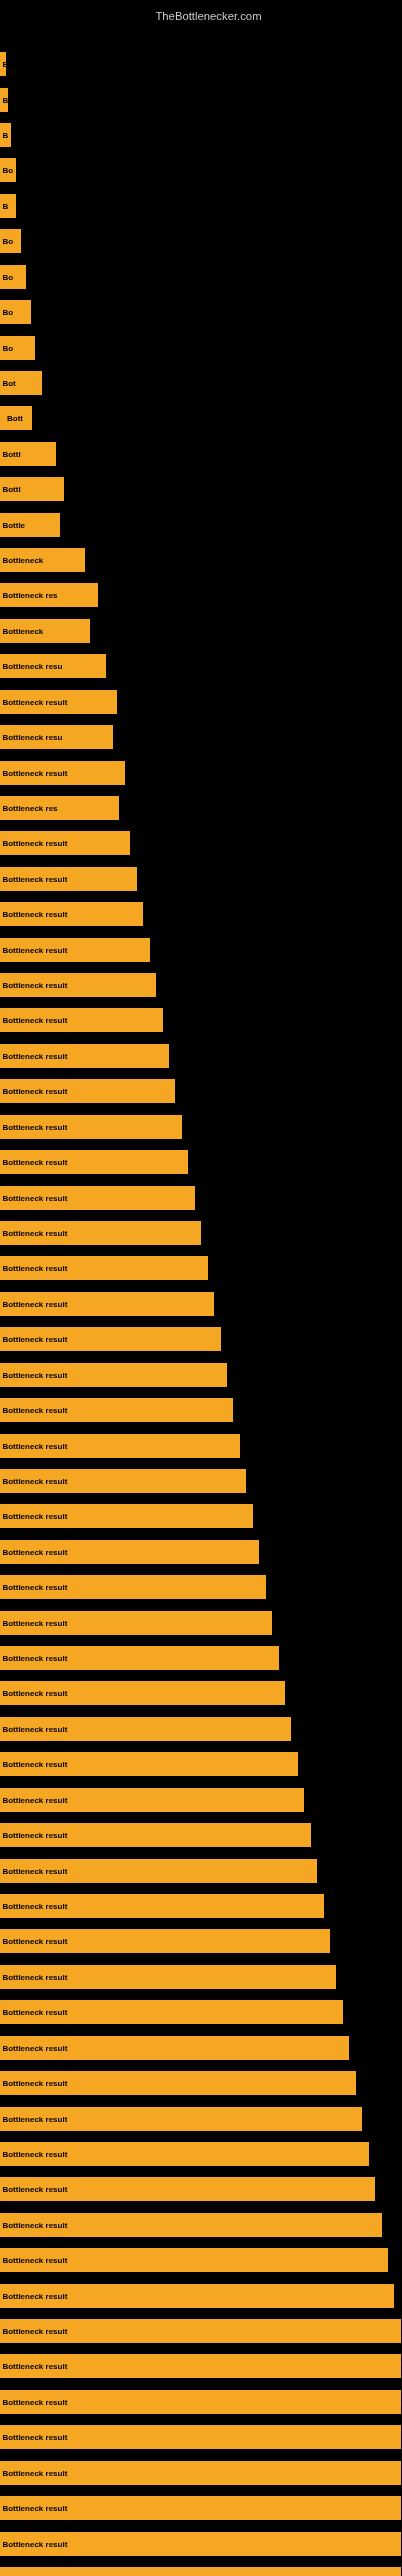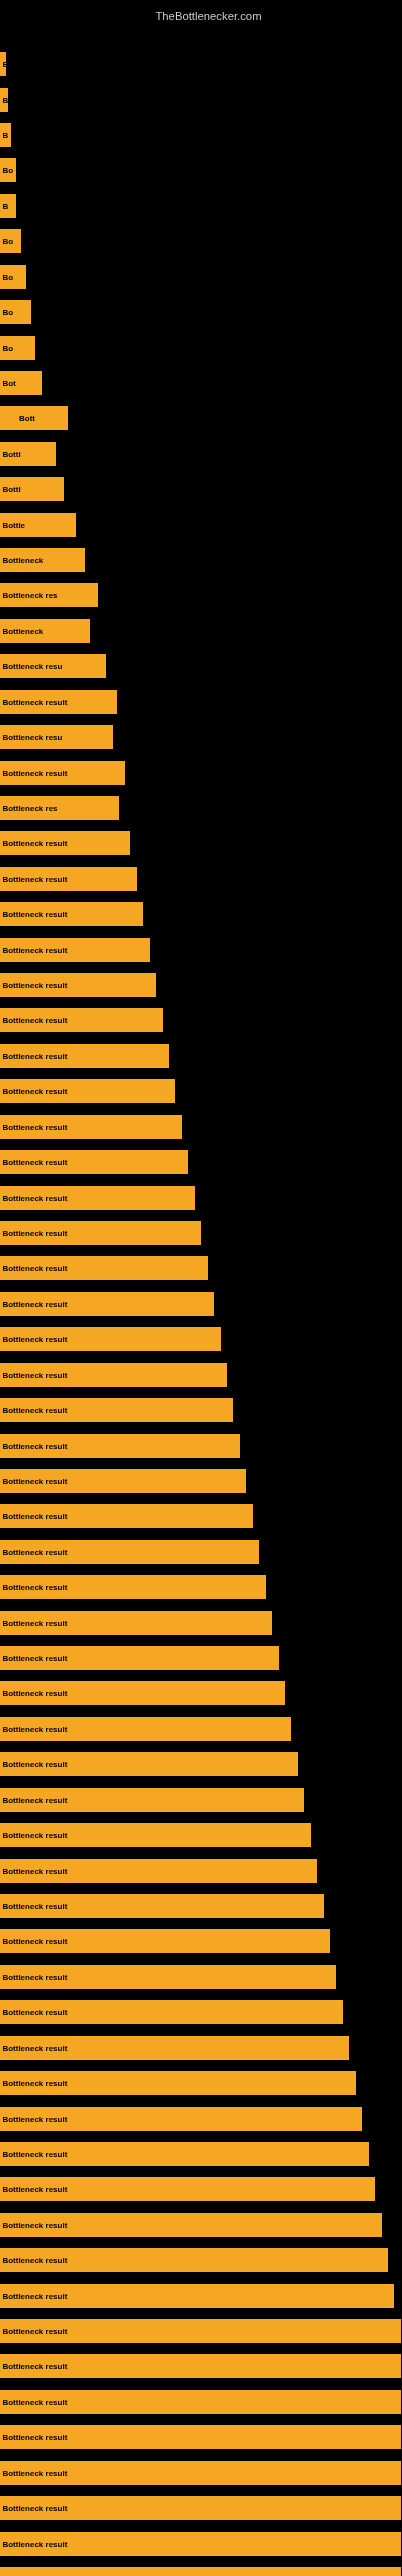--- a/index.html
+++ b/index.html
@@ -61,30 +61,30 @@
     <div style="position: absolute; top: 272px; left: 0px; width: 403px; height: 32px; display: flex; align-items: center;">
       <div style="background-color: rgb(245, 166, 35); height: 24px; width: 31px; display: flex; align-items: center; padding-left: 2.4px; overflow: hidden; white-space: nowrap; color: rgb(0, 0, 0); font-size: 8px; font-weight: bold; min-width: 3.2px;">Bo</div>
     </div>
     <div style="position: absolute; top: 308px; left: 0px; width: 403px; height: 32px; display: flex; align-items: center;">
       <div style="background-color: rgb(245, 166, 35); height: 24px; width: 35px; display: flex; align-items: center; padding-left: 2.4px; overflow: hidden; white-space: nowrap; color: rgb(0, 0, 0); font-size: 8px; font-weight: bold; min-width: 3.2px;">Bo</div>
     </div>
     <div style="position: absolute; top: 343px; left: 0px; width: 403px; height: 32px; display: flex; align-items: center;">
       <div style="background-color: rgb(245, 166, 35); height: 24px; width: 42px; display: flex; align-items: center; padding-left: 2.4px; overflow: hidden; white-space: nowrap; color: rgb(0, 0, 0); font-size: 8px; font-weight: bold; min-width: 3.2px;">Bot</div>
     </div>
     <div style="position: absolute; top: 378px; left: 0px; width: 403px; height: 32px; display: flex; align-items: center;">
-      <div style="background-color: rgb(245, 166, 35); height: 24px; width: 68px; display: flex; align-items: center; padding-left: 19px; overflow: hidden; white-space: nowrap; color: rgb(0, 0, 0); font-size: 8px; font-weight: bold; min-width: 3.2px;">Bott</div>
+      <div style="background-color: rgb(245, 166, 35); height: 24px; width: 32px; display: flex; align-items: center; padding-left: 7px; overflow: hidden; white-space: nowrap; color: rgb(0, 0, 0); font-size: 8px; font-weight: bold; min-width: 3.2px;">Bott</div>
     </div>
     <div style="position: absolute; top: 414px; left: 0px; width: 403px; height: 32px; display: flex; align-items: center;">
       <div style="background-color: rgb(245, 166, 35); height: 24px; width: 56px; display: flex; align-items: center; padding-left: 2.4px; overflow: hidden; white-space: nowrap; color: rgb(0, 0, 0); font-size: 8px; font-weight: bold; min-width: 3.2px;">Bottl</div>
     </div>
     <div style="position: absolute; top: 449px; left: 0px; width: 403px; height: 32px; display: flex; align-items: center;">
       <div style="background-color: rgb(245, 166, 35); height: 24px; width: 64px; display: flex; align-items: center; padding-left: 2.4px; overflow: hidden; white-space: nowrap; color: rgb(0, 0, 0); font-size: 8px; font-weight: bold; min-width: 3.2px;">Bottl</div>
     </div>
     <div style="position: absolute; top: 485px; left: 0px; width: 403px; height: 32px; display: flex; align-items: center;">
-      <div style="background-color: rgb(245, 166, 35); height: 24px; width: 76px; display: flex; align-items: center; padding-left: 2.4px; overflow: hidden; white-space: nowrap; color: rgb(0, 0, 0); font-size: 8px; font-weight: bold; min-width: 3.2px;">Bottle</div>
+      <div style="background-color: rgb(245, 166, 35); height: 24px; width: 60px; display: flex; align-items: center; padding-left: 2.4px; overflow: hidden; white-space: nowrap; color: rgb(0, 0, 0); font-size: 8px; font-weight: bold; min-width: 3.2px;">Bottle</div>
     </div>
     <div style="position: absolute; top: 520px; left: 0px; width: 403px; height: 32px; display: flex; align-items: center;">
       <div style="background-color: rgb(245, 166, 35); height: 24px; width: 85px; display: flex; align-items: center; padding-left: 2.4px; overflow: hidden; white-space: nowrap; color: rgb(0, 0, 0); font-size: 8px; font-weight: bold; min-width: 3.2px;">Bottleneck</div>
     </div>
     <div style="position: absolute; top: 555px; left: 0px; width: 403px; height: 32px; display: flex; align-items: center;">
       <div style="background-color: rgb(245, 166, 35); height: 24px; width: 98px; display: flex; align-items: center; padding-left: 2.4px; overflow: hidden; white-space: nowrap; color: rgb(0, 0, 0); font-size: 8px; font-weight: bold; min-width: 3.2px;">Bottleneck res</div>
     </div>
     <div style="position: absolute; top: 591px; left: 0px; width: 403px; height: 32px; display: flex; align-items: center;">
       <div style="background-color: rgb(245, 166, 35); height: 24px; width: 90px; display: flex; align-items: center; padding-left: 2.4px; overflow: hidden; white-space: nowrap; color: rgb(0, 0, 0); font-size: 8px; font-weight: bold; min-width: 3.2px;">Bottleneck</div>
     </div>

